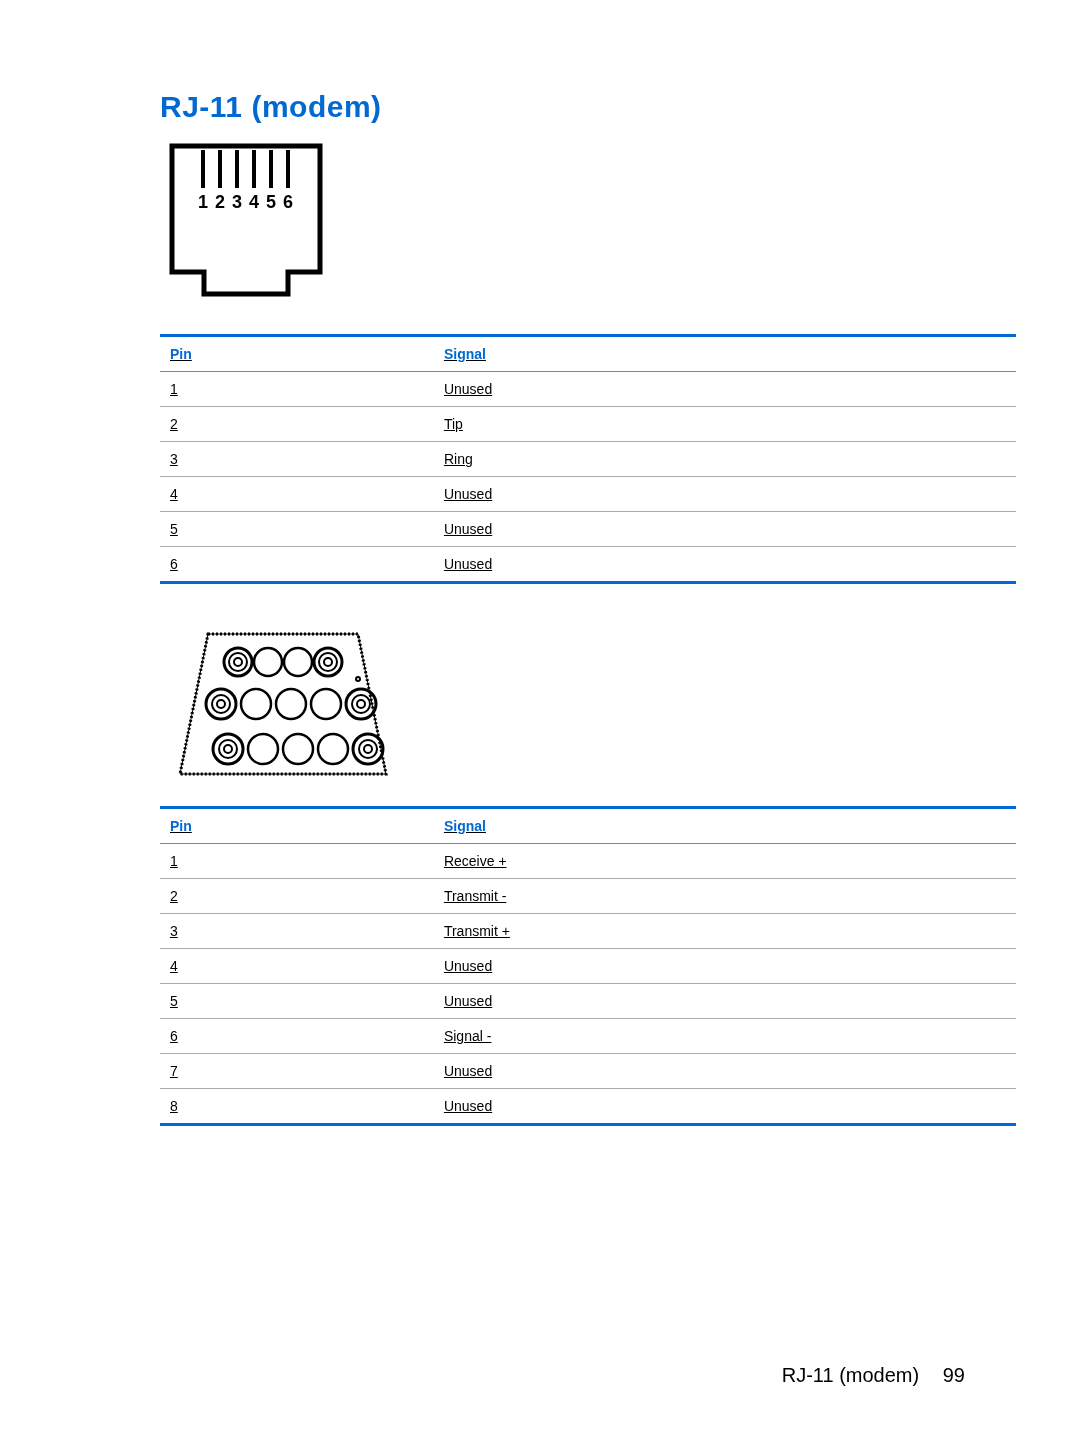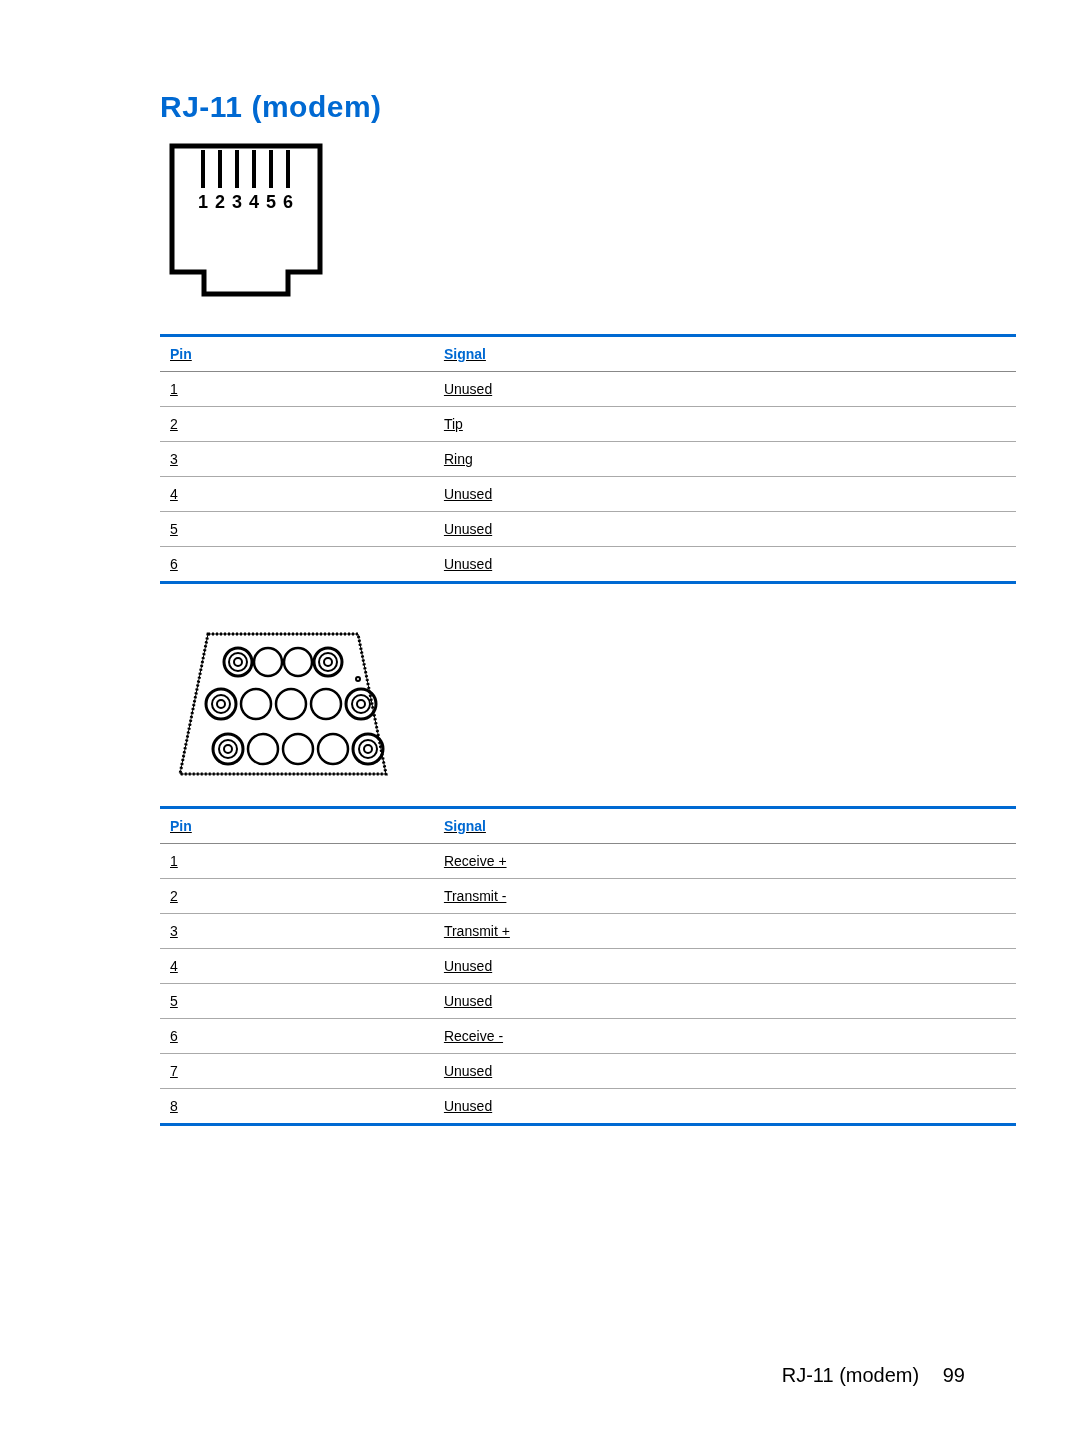--- a/index.html
+++ b/index.html
@@ -163,21 +163,21 @@
       <tr>
           <td>4</td>
           <td>Unused</td>
         </tr>
       <tr>
           <td>5</td>
           <td>Unused</td>
         </tr>
       <tr>
           <td>6</td>
-          <td>Receive -</td>
+          <td>Signal -</td>
         </tr>
       <tr>
           <td>7</td>
           <td>Unused</td>
         </tr>
       <tr>
           <td>8</td>
           <td>Unused</td>
         </tr>
     </tbody>

